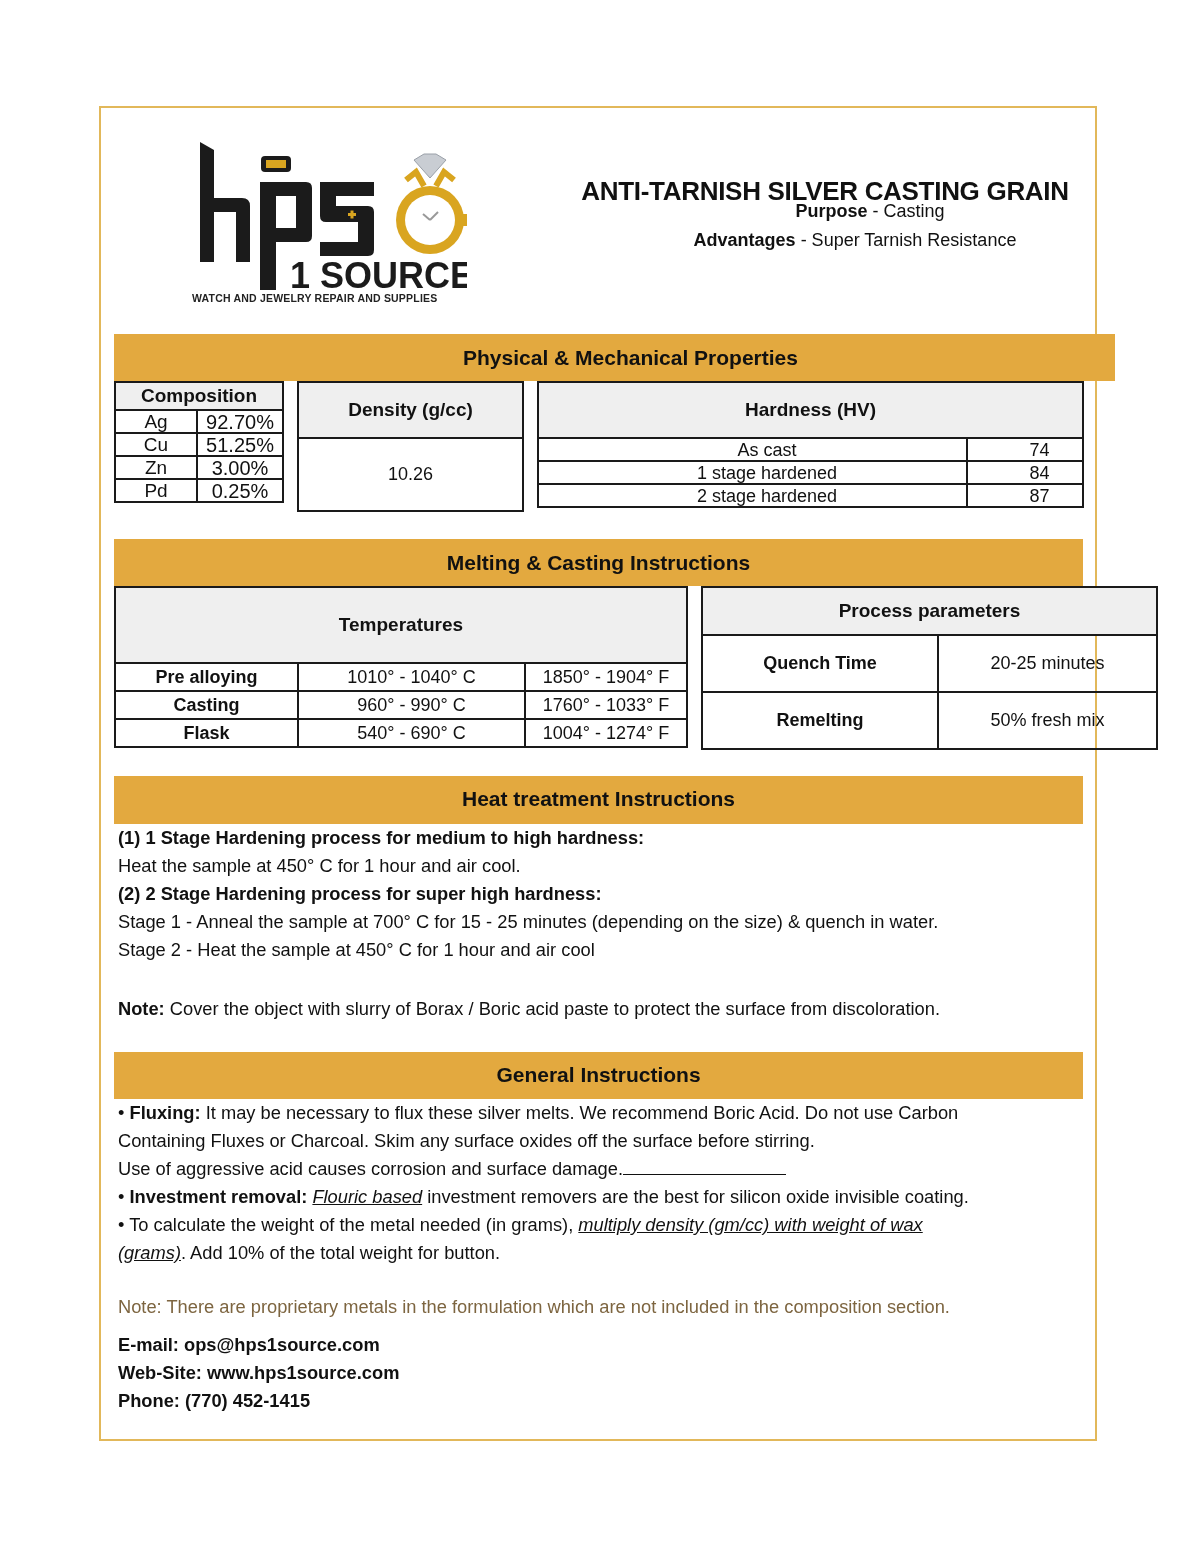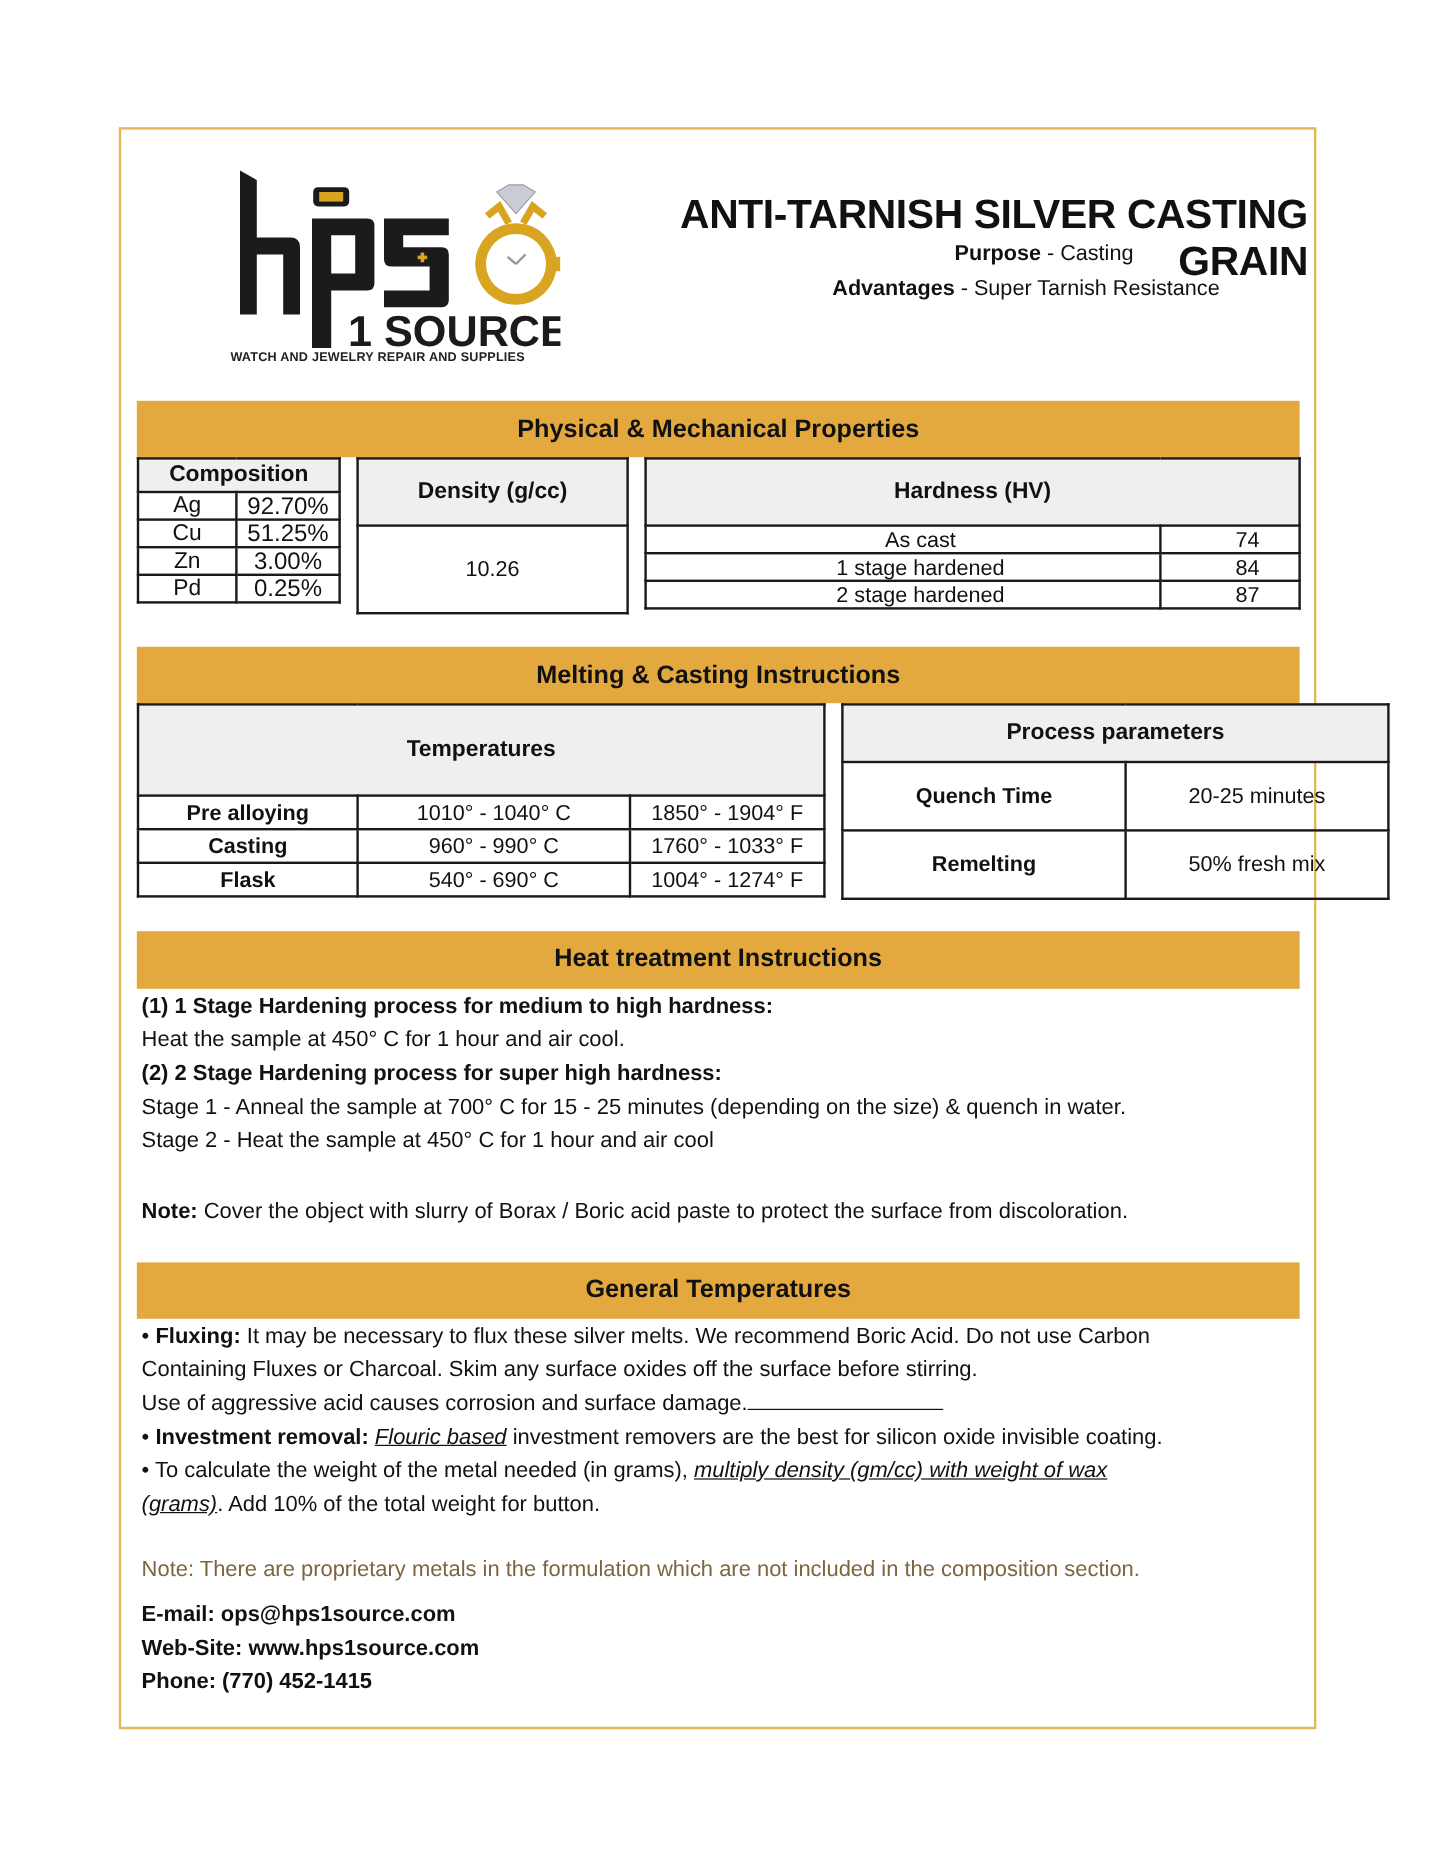--- a/index.html
+++ b/index.html
@@ -4,21 +4,21 @@
 <style>
   html, body { margin: 0; padding: 0; background: #ffffff; }
   body { width: 1200px; height: 1553px; position: relative; font-family: "Liberation Sans", sans-serif; color: #111; }
   .frame { position: absolute; left: 99px; top: 106px; width: 994px; height: 1331px; border: 2px solid #E2B85A; box-sizing: content-box; }
 
   
   .logo { position: absolute; left: 192px; top: 140px; width: 275px; height: 170px; }
   .logo .tagline { position: absolute; left: 0; top: 152px; font-size: 10.5px; font-weight: bold; letter-spacing: 0.2px; color: #222; white-space: nowrap; }
 
   
-  .title { position: absolute; left: 560px; top: 160px; width: 530px; text-align: right; font-size: 34px; font-weight: bold; letter-spacing: -0.3px; }
+  .title { position: absolute; left: 560px; top: 176px; width: 530px; text-align: center; font-size: 26px; font-weight: bold; letter-spacing: -0.3px; }
   .subline { position: absolute; left: 620px; width: 470px; text-align: center; font-size: 18px; }
   .subline b { font-weight: bold; }
   .purpose { top: 201px; left: 640px; width: 460px; }
   .advantages { top: 230px; left: 620px; width: 470px; }
 
   
   .sec-head { position: absolute; left: 114px; width: 969px; background: #E3A93F; text-align: center; font-weight: bold; font-size: 21px; color: #111; }
 
   table { border-collapse: collapse; position: absolute; font-size: 18px; }
   td, th { border: 2px solid #1a1a1a; padding: 0; text-align: center; font-weight: normal; }
@@ -88,21 +88,21 @@
 </div>
 
 <div class="title">ANTI-TARNISH SILVER CASTING GRAIN</div>
 <div class="subline purpose">
   <b>Purpose</b><span> - Casting</span>
 </div>
 <div class="subline advantages">
   <b>Advantages</b><span> - Super Tarnish Resistance</span>
 </div>
 
-<div class="sec-head" style="top:334px;height:47px;line-height:47px;">Physical &amp; Mechanical Properties</div>
+<div class="sec-head" style="top:334px;height:47px;line-height:47px;padding-left:32px;">Physical &amp; Mechanical Properties</div>
 
 <table class="comp">
   <tbody>
       <tr>
         <th colspan="2">Composition</th>
       </tr>
   <tr>
         <td class="el">Ag</td>
         <td>92.70%</td>
       </tr>
@@ -198,21 +198,21 @@
 <div class="para" style="top:824px;">
   <span class="line"><b>(1) 1 Stage Hardening process for medium to high hardness:</b></span>
   <span class="line">Heat the sample at 450° C for 1 hour and air cool.</span>
   <span class="line"><b>(2) 2 Stage Hardening process for super high hardness:</b></span>
   <span class="line">Stage 1 - Anneal the sample at 700° C for 15 - 25 minutes (depending on the size) &amp; quench in water.</span>
   <span class="line">Stage 2 - Heat the sample at 450° C for 1 hour and air cool</span>
   <span class="line" style="height:31px;"></span>
   <span class="line"><b>Note:</b><span> Cover the object with slurry of Borax / Boric acid paste to protect the surface from discoloration.</span></span>
 </div>
 
-<div class="sec-head" style="top:1052px;height:47px;line-height:45px;">General Temperatures</div>
+<div class="sec-head" style="top:1052px;height:47px;line-height:45px;">General Instructions</div>
 
 <div class="para" style="top:1099px;">
   <span class="line"><span>•</span> <b>Fluxing:</b><span> It may be necessary to flux these silver melts. We recommend Boric Acid. Do not use Carbon</span></span>
   <span class="line">Containing Fluxes or Charcoal. Skim any surface oxides off the surface before stirring.</span>
   <span class="line"><span>Use of aggressive acid causes corrosion and surface damage.</span><span class="blank"></span></span>
   <span class="line"><span>•</span> <b>Investment removal:</b> <i><u>Flouric based</u></i><span> investment removers are the best for silicon oxide invisible coating.</span></span>
   <span class="line"><span>•</span><span> To calculate the weight of the metal needed (in grams), </span><i><u>multiply density (gm/cc) with weight of wax</u></i></span>
   <span class="line"><i><u>(grams)</u></i><span>. Add 10% of the total weight for button.</span></span>
 </div>
 

